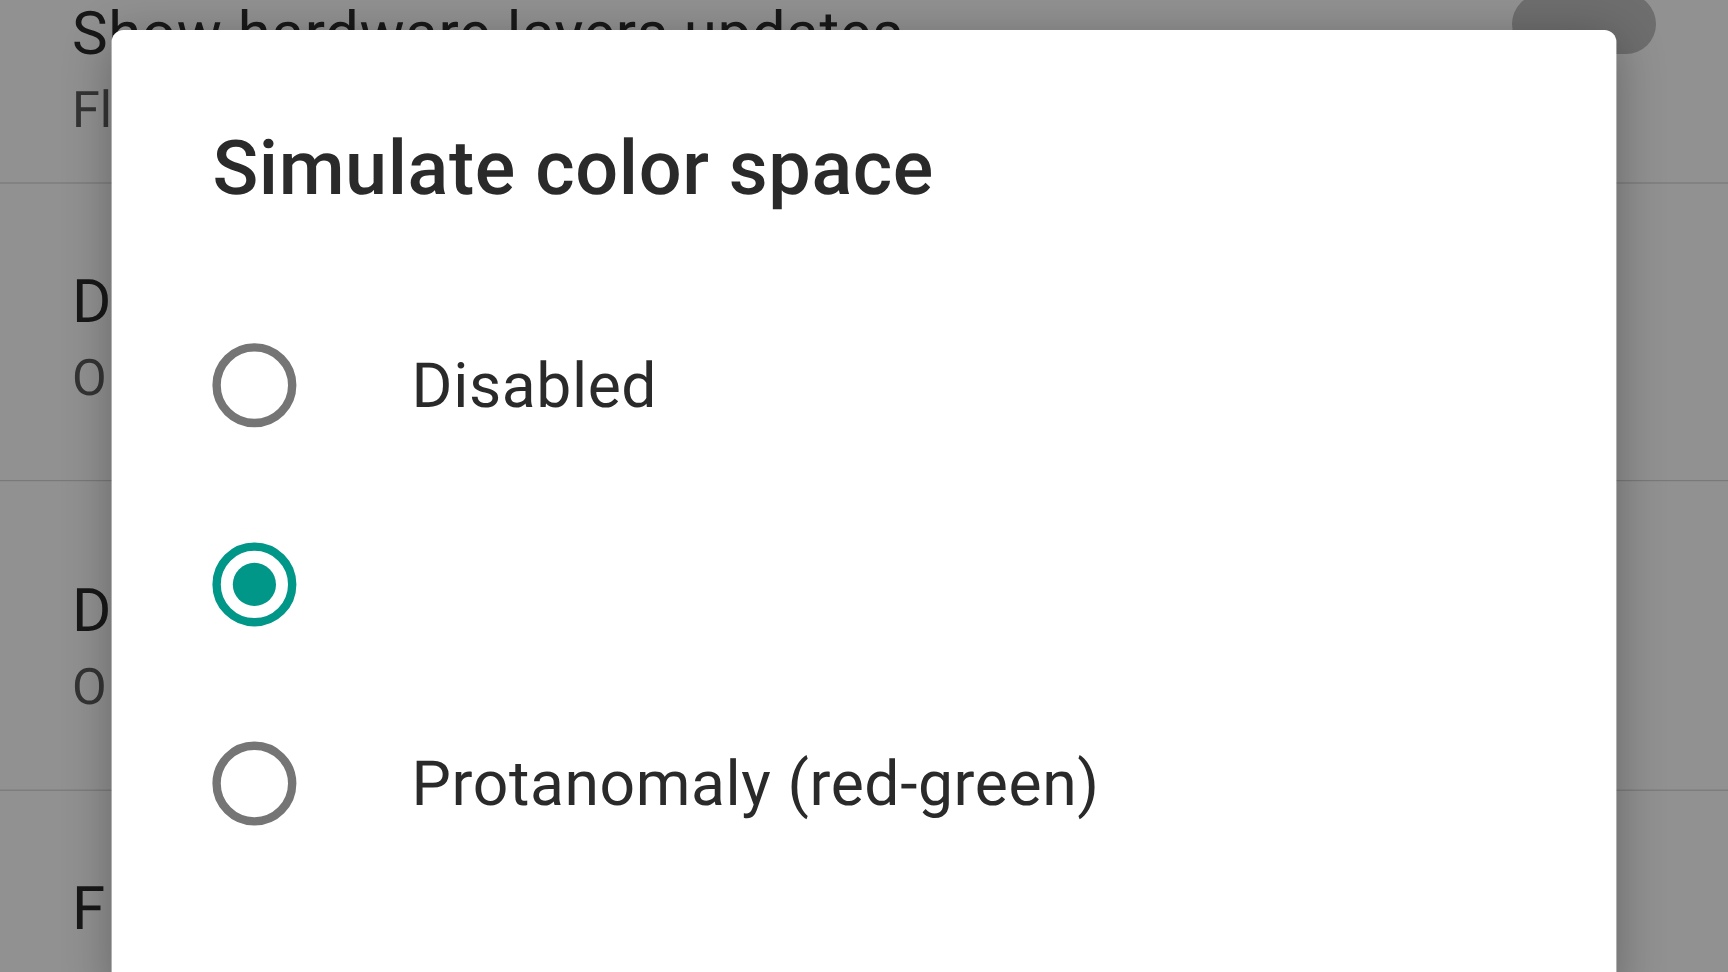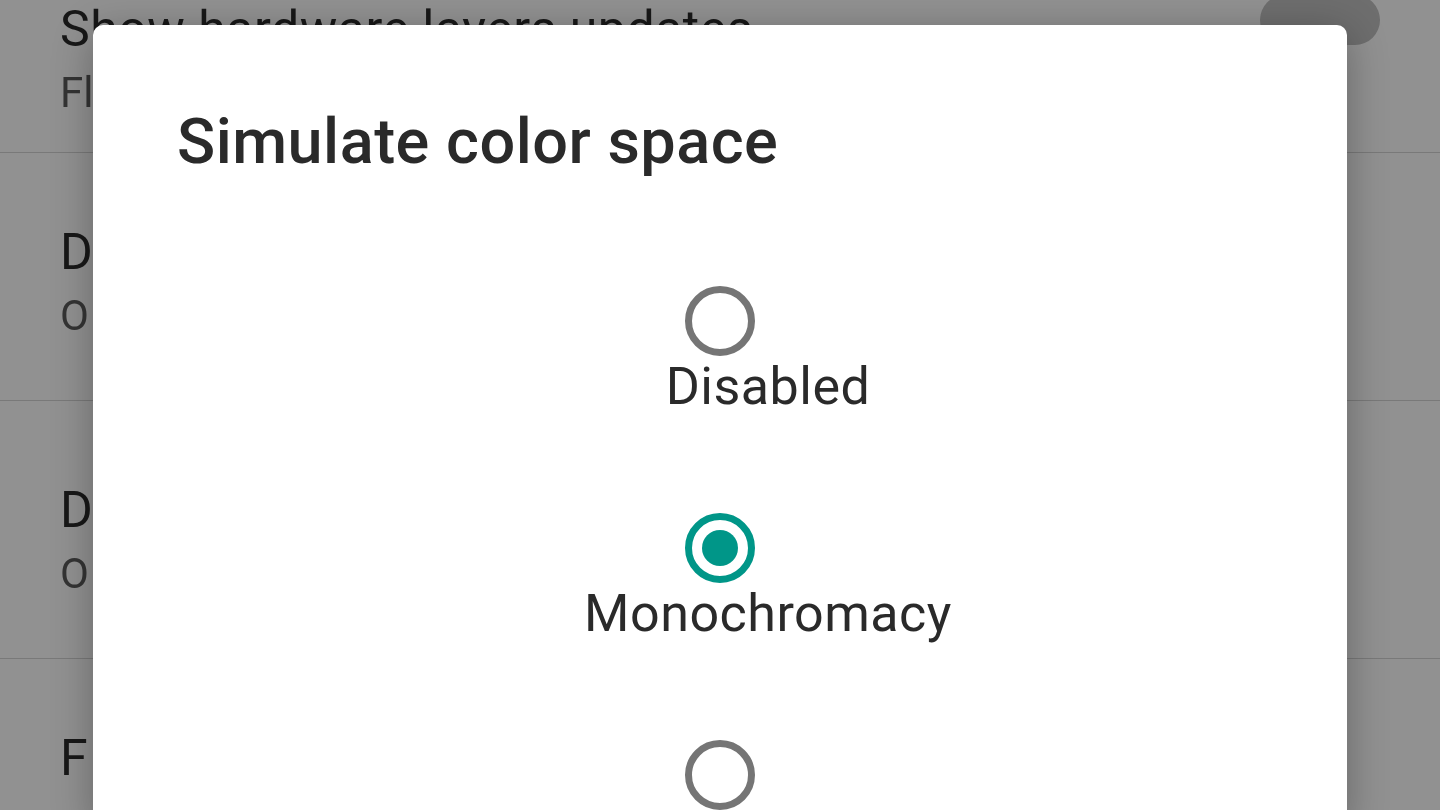--- a/index.html
+++ b/index.html
@@ -75,21 +75,20 @@
       font-weight: 500;
       color: #2a2a2a;
       padding: 80px 41px 60px 84px;
       letter-spacing: 0.5px;
     }
     .option-row {
       display: flex;
       align-items: center;
       padding: 48px 84px;
       cursor: pointer;
-      flex-direction: column;
     }
     .radio {
       width: 70px;
       height: 70px;
       flex-shrink: 0;
       position: relative;
     }
     .radio-outer {
       position: absolute;
       top: 0;
@@ -157,21 +156,20 @@
 
     </div>
     <div class="option-label">Disabled</div>
   </div>
 
   <div class="option-row">
     <div class="radio selected">
       <div class="radio-outer"></div>
       <div class="radio-inner"></div>
     </div>
-    <div class="option-label">Monochromacy</div>
   </div>
 
 
   <div class="option-row">
     <div class="radio">
       <div class="radio-outer"></div>
 
     </div>
     <div class="option-label">Protanomaly (red-green)</div>
   </div>

